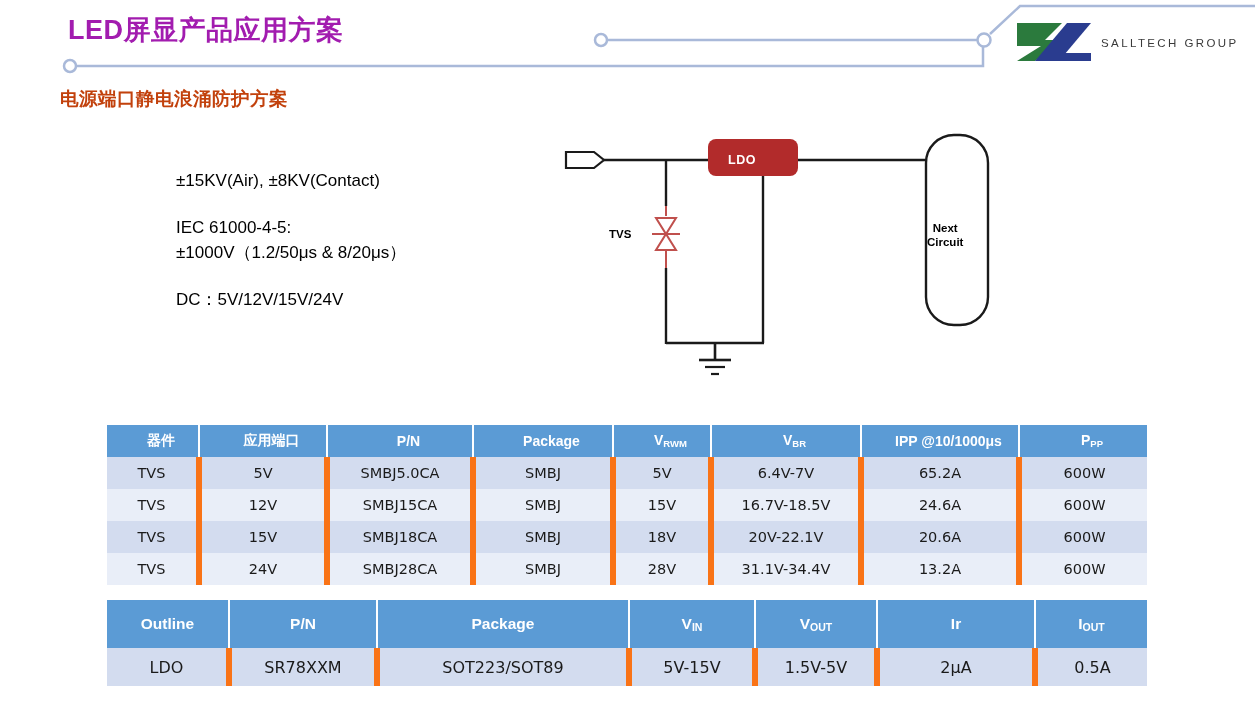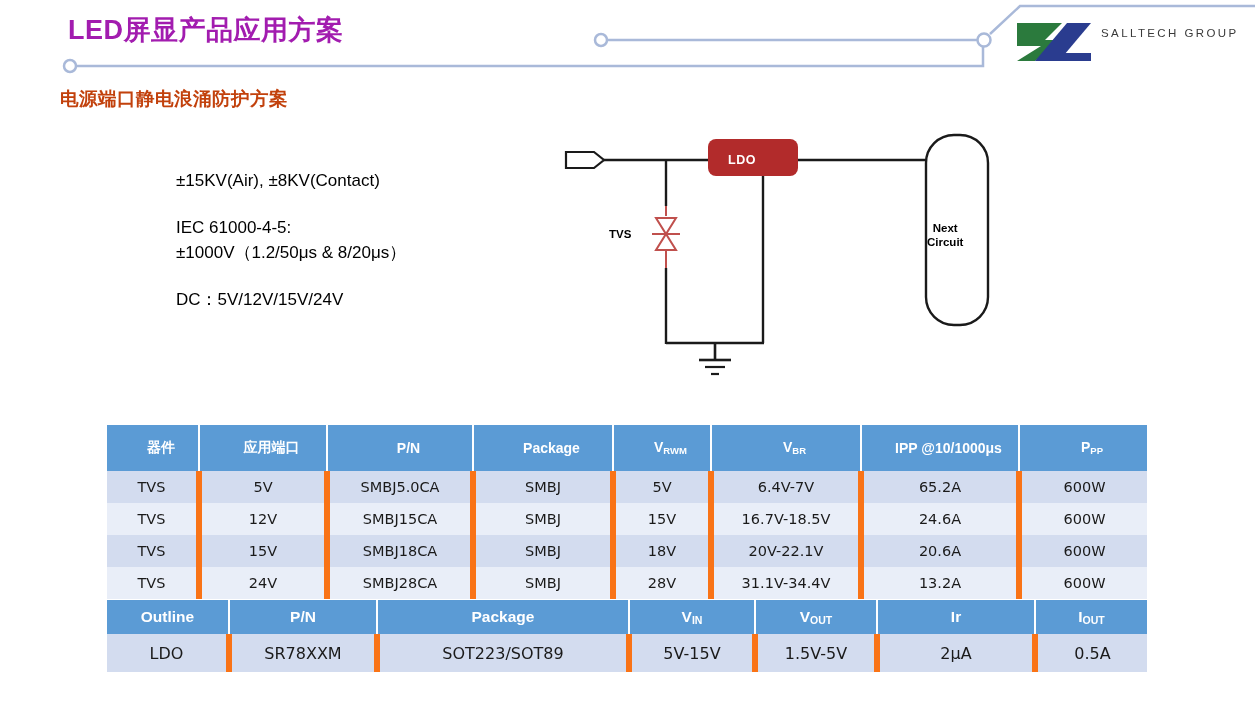--- a/index.html
+++ b/index.html
@@ -16,21 +16,21 @@
     white-space:nowrap;
   }
   #deco-svg{position:absolute;left:0;top:0;width:1255px;height:80px;}
   
   #logo{position:absolute;left:1015px;top:18px;width:232px;height:48px;}
   #logo-mark{position:absolute;left:0;top:2px;width:78px;height:44px;}
   #logo-text{position:absolute;left:86px;top:0px;width:148px;}
   #logo-cn{font-size:25px;font-weight:bold;color:#1a1a1a;letter-spacing:2px;
            font-family:"DejaVu Sans",sans-serif;line-height:28px;}
   #logo-en{font-size:11.5px;color:#3a3a3a;letter-spacing:2.4px;
-           font-family:"Liberation Sans",sans-serif;margin-top:9px;}
+           font-family:"Liberation Sans",sans-serif;margin-top:19px;}
   
   #subtitle{
     position:absolute;left:60px;top:86px;
     font-size:18.5px;font-weight:bold;color:#c2410c;letter-spacing:0.5px;
   }
   
   #specs{position:absolute;left:176px;top:168px;font-size:17px;color:#000;line-height:25px;}
   #specs .gap{height:22px;}
   
   #circuit{position:absolute;left:548px;top:128px;width:470px;height:255px;}
@@ -52,24 +52,24 @@
   td{
     font-size:14.5px;color:#1a1a1a;text-align:center;padding:0;
     border-left:6px solid #f97316;border-right:2px solid #ffffff;
     font-family:"DejaVu Sans",sans-serif;
   }
   td:first-child{border-left:none;}
   td:last-child{border-right:none;}
   tr.row-a td{background:#D3DCEF;}
   tr.row-b td{background:#E9EEF8;}
   #table1{left:107px;top:425px;width:1040px;}
-  #table1 th{height:46px;padding-left:17px;}
+  #table1 th{height:32px;padding-left:17px;}
   #table1 td{height:32px;}
   #table2{left:107px;top:600px;width:1040px;}
-  #table2 th{height:34px;font-size:15.5px;}
+  #table2 th{height:48px;font-size:15.5px;}
   #table2 td{height:38px;font-size:16px;}
   sub{font-size:0.68em;vertical-align:-0.22em;letter-spacing:0;}
 </style>
 </head>
 <body>
 
 <div id="header">
 
   <div id="title">LED屏显产品应用方案</div>
 

